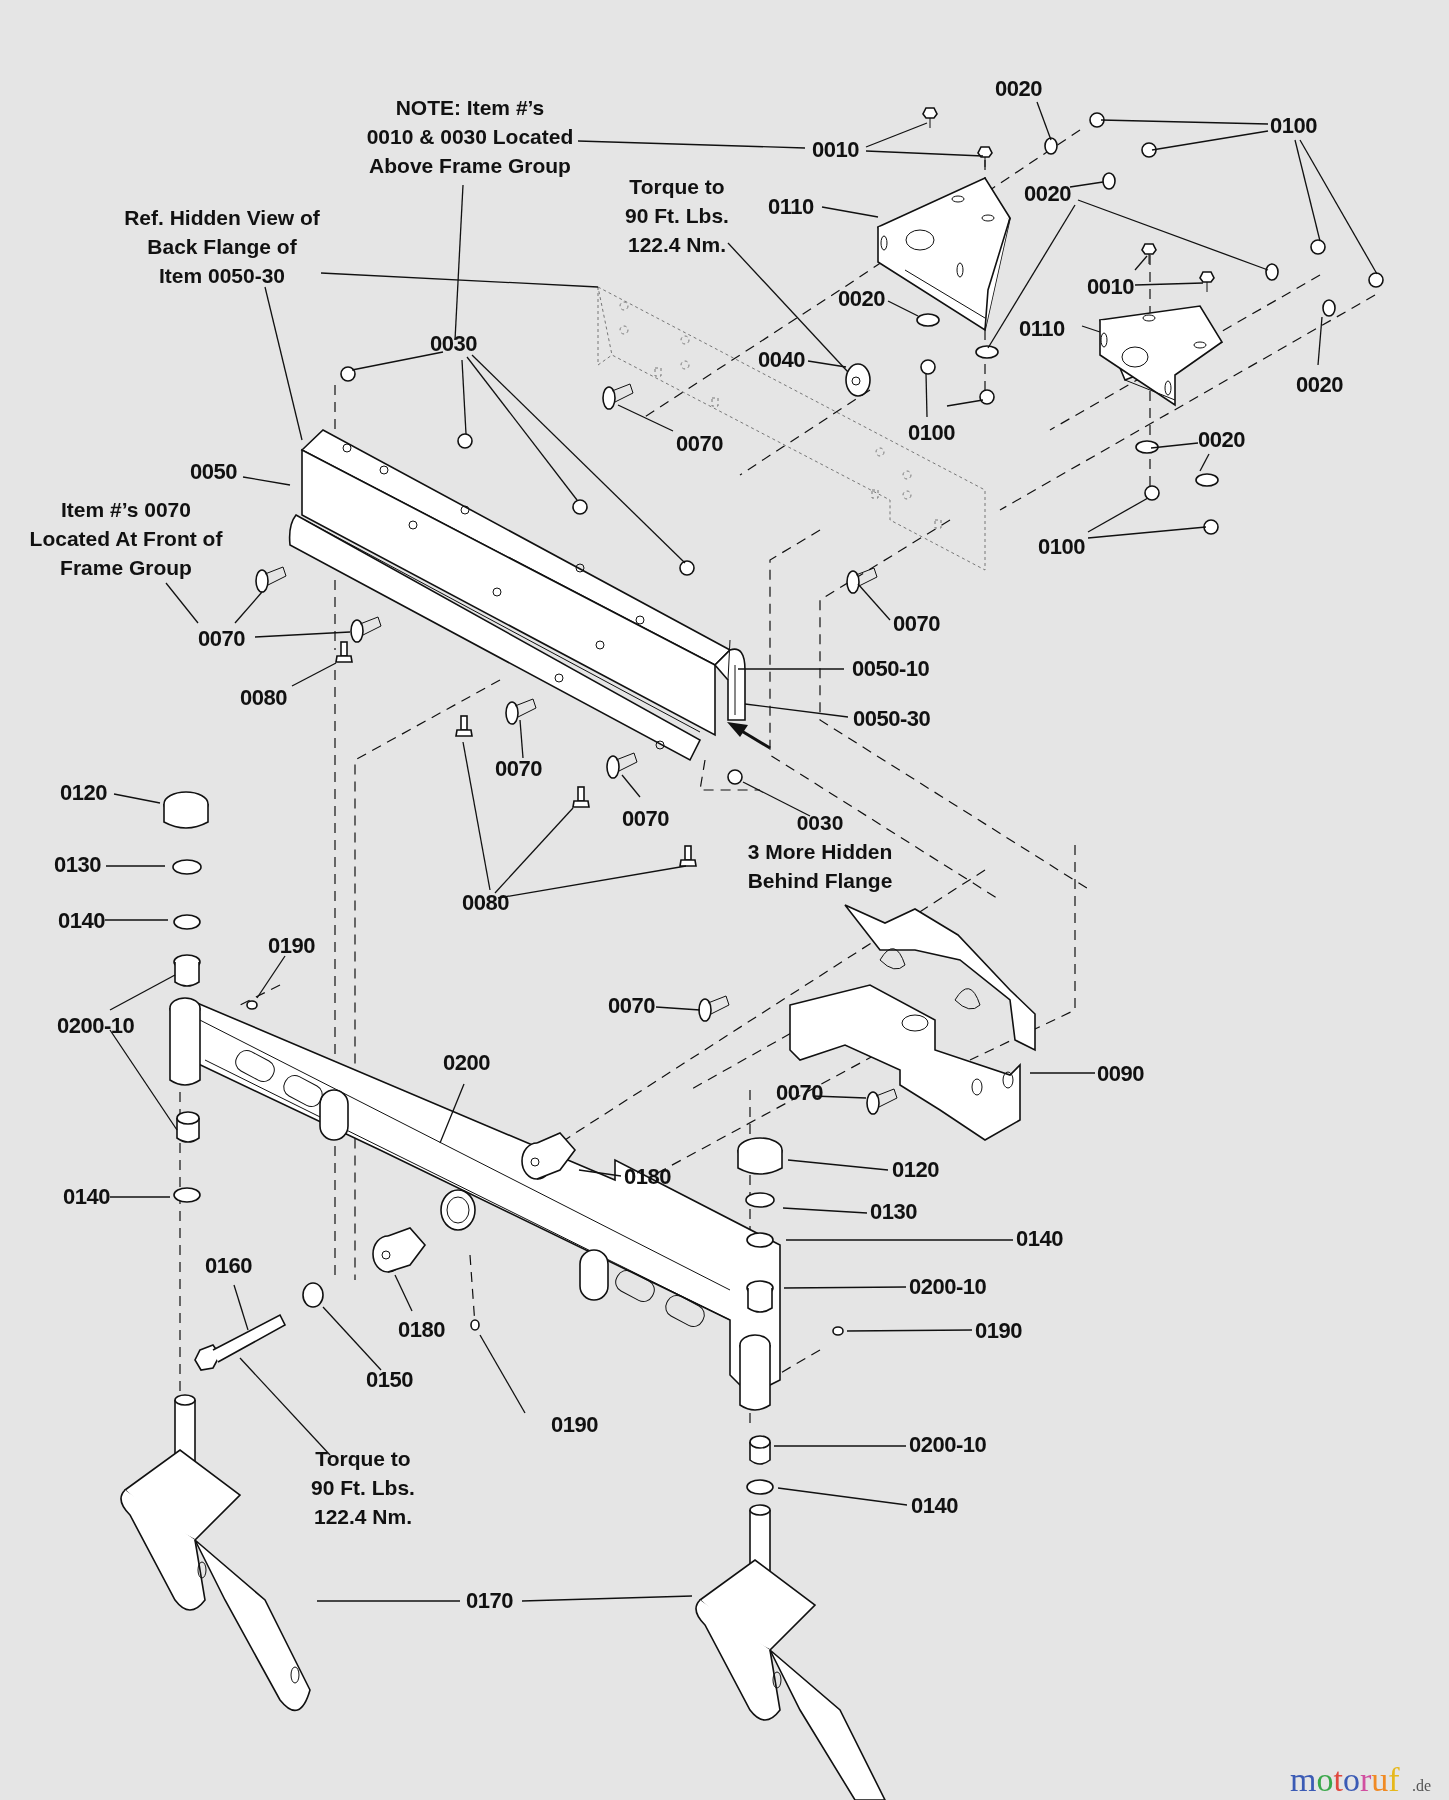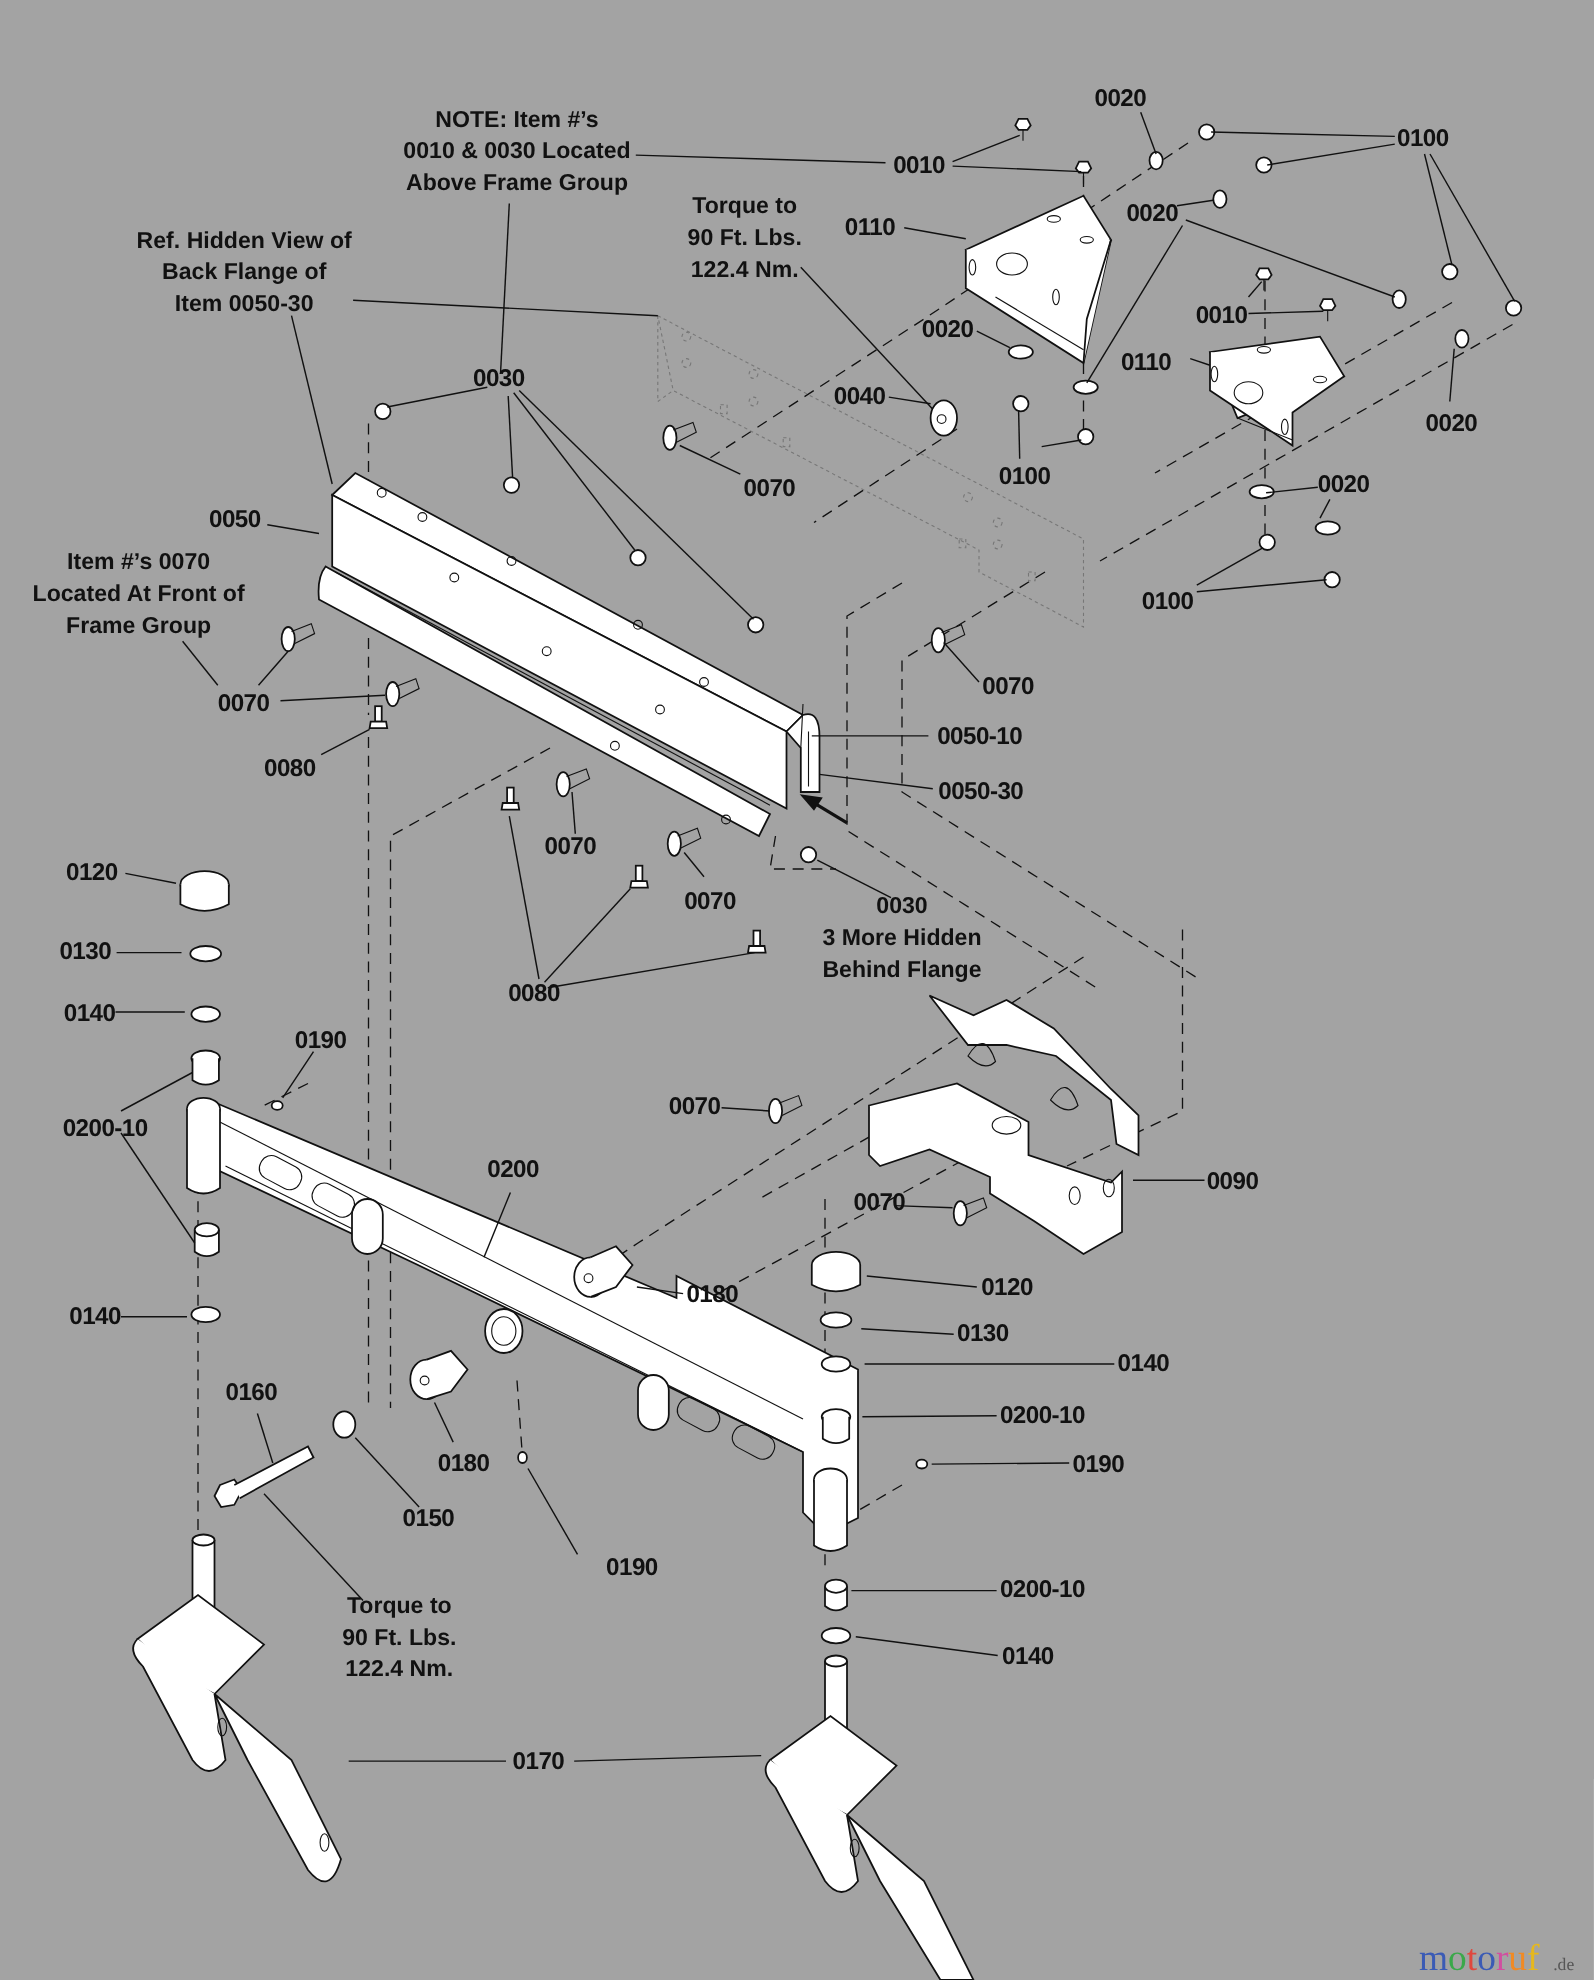--- a/index.html
+++ b/index.html
@@ -1,16 +1,16 @@
 <!DOCTYPE html>
 <html><head>
 <meta charset="utf-8">
 <style>
   html, body { margin: 0; padding: 0; background: #ffffff; }
-  #canvas { position: relative; width: 1449px; height: 1800px; background: #a3a3a3; overflow: hidden; }
+  #canvas { position: relative; width: 1449px; height: 1800px; background: #e5e5e5; overflow: hidden; }
   svg { position: absolute; left: 0; top: 0; }
   .lbl { font-family: "Liberation Sans", sans-serif; font-weight: bold; font-size: 22px; fill: #111; letter-spacing: -0.5px; }
   .note { font-family: "Liberation Sans", sans-serif; font-weight: bold; font-size: 21px; fill: #111; }
   .leader { stroke: #111; stroke-width: 1.3; fill: none; }
   .part { stroke: #111; stroke-width: 1.6; fill: #fff; }
   .thin { stroke: #111; stroke-width: 1; fill: none; }
   .dash { stroke: #111; stroke-width: 1.2; fill: none; stroke-dasharray: 10 7; }
   .ghost { stroke: #777; stroke-width: 1; fill: none; stroke-dasharray: 3 3; }
   .wm { font-family: "Liberation Serif", serif; font-size: 34px; }
   .wm-de { font-family: "Liberation Serif", serif; font-size: 16px; fill: #555; }

